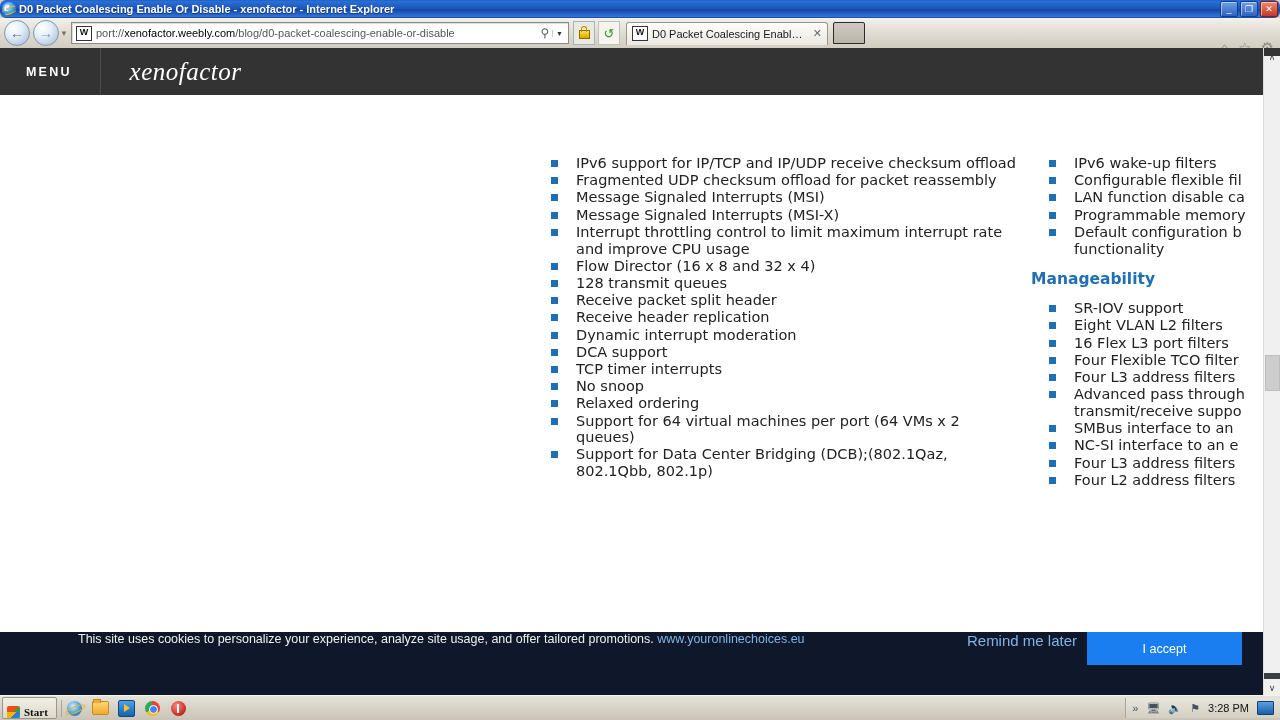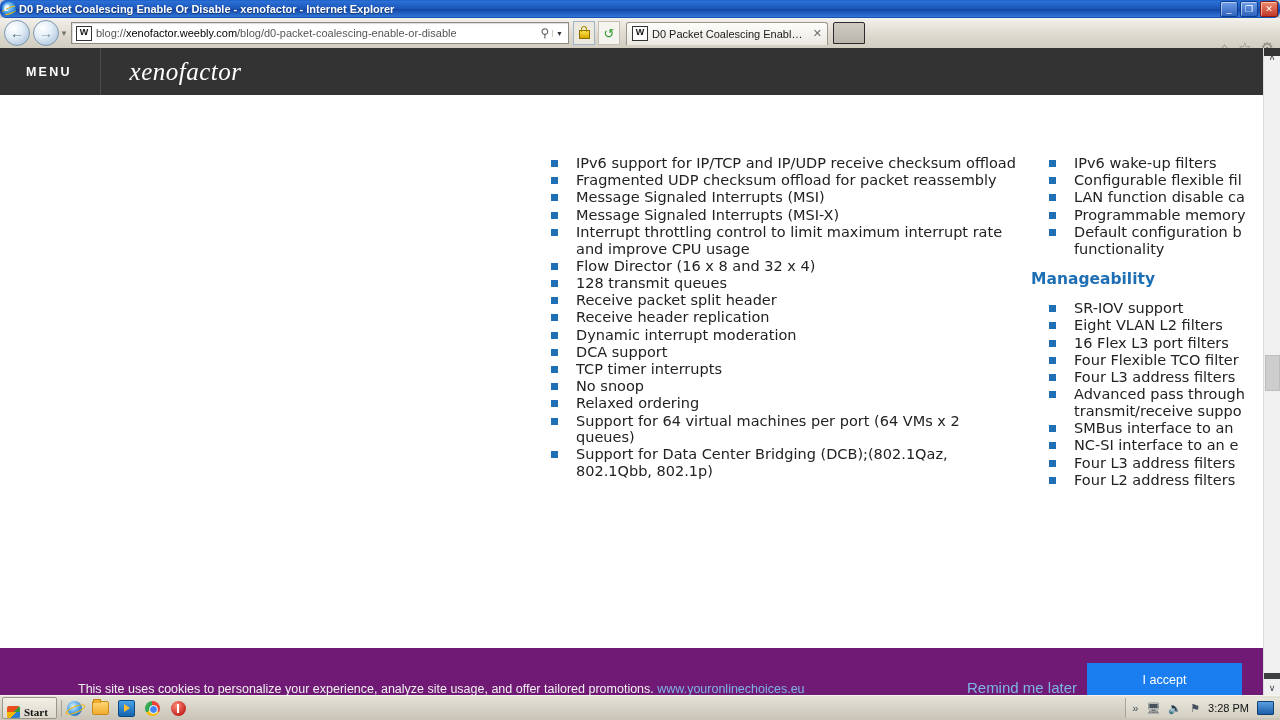--- a/index.html
+++ b/index.html
@@ -150,22 +150,22 @@
     position:absolute;left:6px;top:5px;width:7px;height:7px;background:#1f6fb5;
   }
   .sect-head{
     color:#1f6fb5;font-weight:bold;font-size:15.5px;margin:13px 0 2px 0;
     font-family:"DejaVu Sans", sans-serif;
   }
   .nowrapline{white-space:nowrap;}
 
   
   .cookie{
-    position:absolute;left:0;bottom:0;width:1264px;height:48px;
-    background:#701a75;display:flex;align-items:flex-end;
+    position:absolute;left:0;bottom:0;width:1264px;height:64px;
+    background:#0f172a;display:flex;align-items:flex-start;
   }
   .cookie-text{
     color:#f0f0f0;font-size:12.5px;margin-left:78px;
   }
   .cookie-link{color:#7fb4e6;text-decoration:none;}
   .remind{
     color:#7fb4e6;font-size:15px;margin-left:auto;margin-right:10px;
   }
   .accept{
     width:155px;height:33px;background:#1a7ef0;color:#fff;border:none;
@@ -311,21 +311,21 @@
     </div>
   </div>
 
   <div class="navbar">
     <div class="navbtn">←</div>
     <div class="navbtn fwd">→</div>
     <div class="nav-caret">▼</div>
 
     <div class="addr">
       <div class="w-favicon">W</div>
-      <div class="url"><span>blog://</span><b>xenofactor.weebly.com</b><span>/blog/d0-packet-coalescing-enable-or-disable</span></div>
+      <div class="url"><span>port://</span><b>xenofactor.weebly.com</b><span>/blog/d0-packet-coalescing-enable-or-disable</span></div>
       <div class="addr-go">⚲</div>
       <div class="addr-dd">▼</div>
     </div>
 
     <div class="lockbox">
         <div class="lock"></div>
       </div>
     <div class="refbox">↺</div>
 
     <div class="tab">

